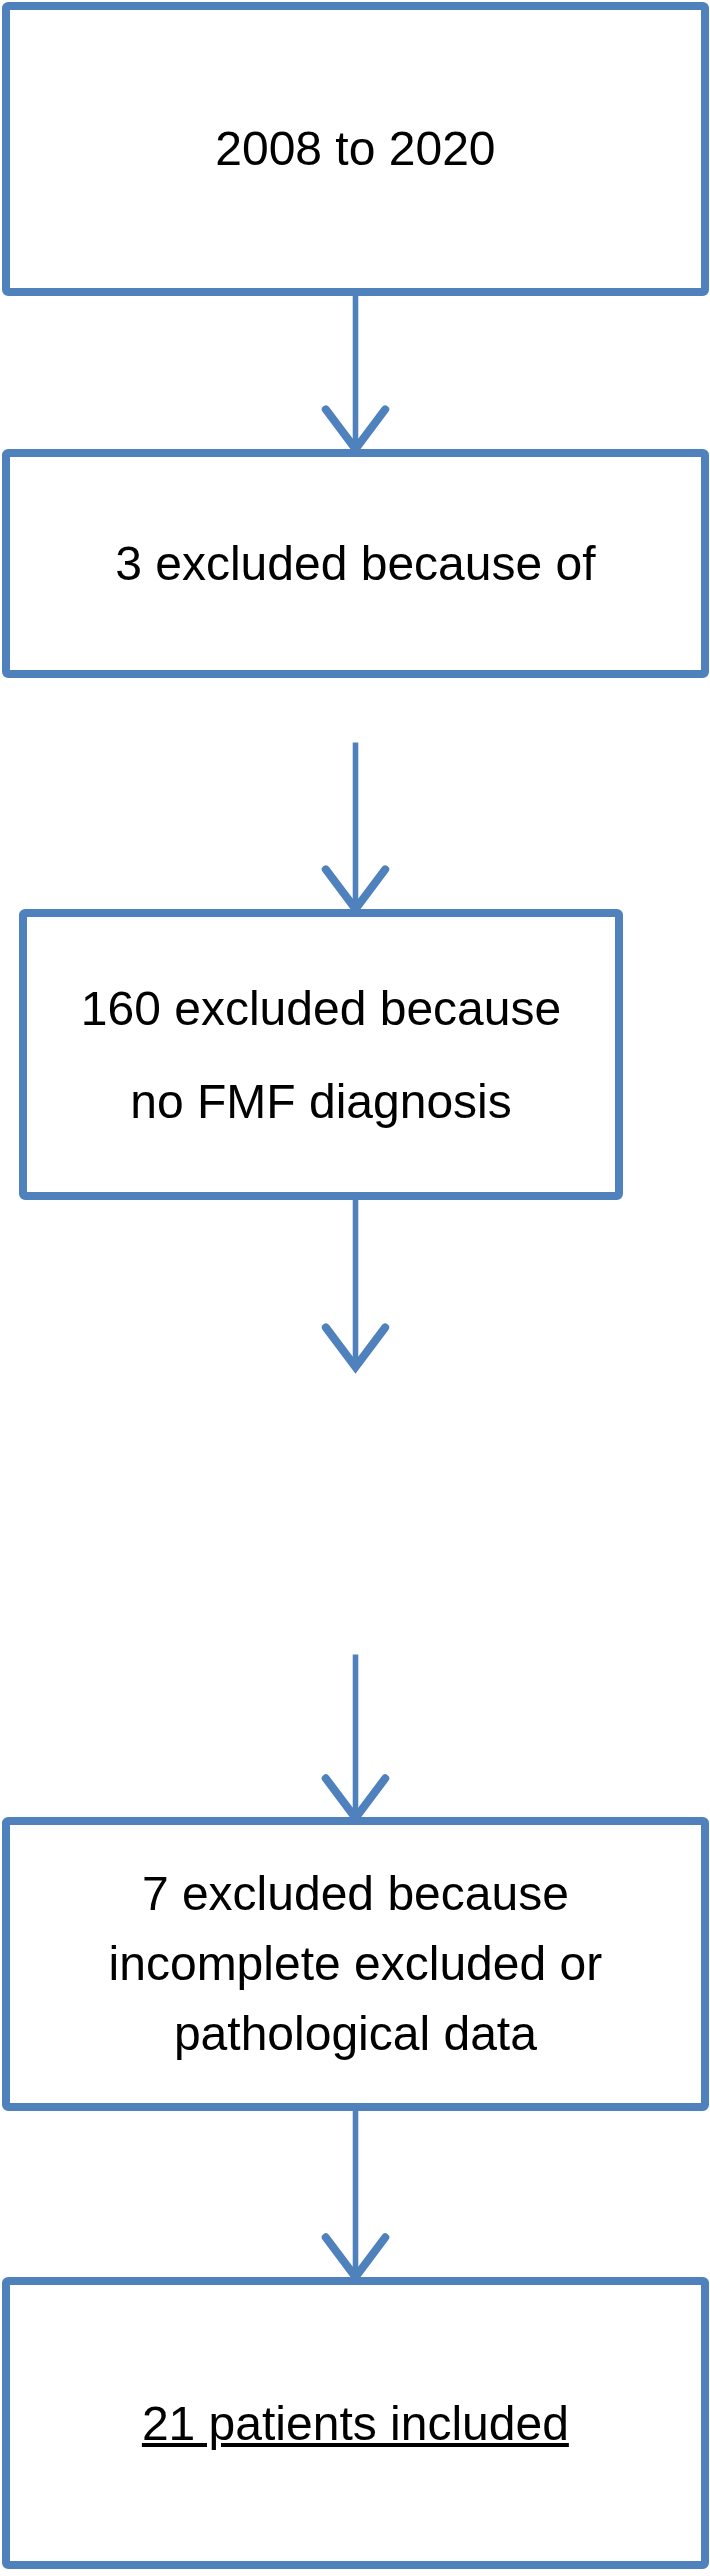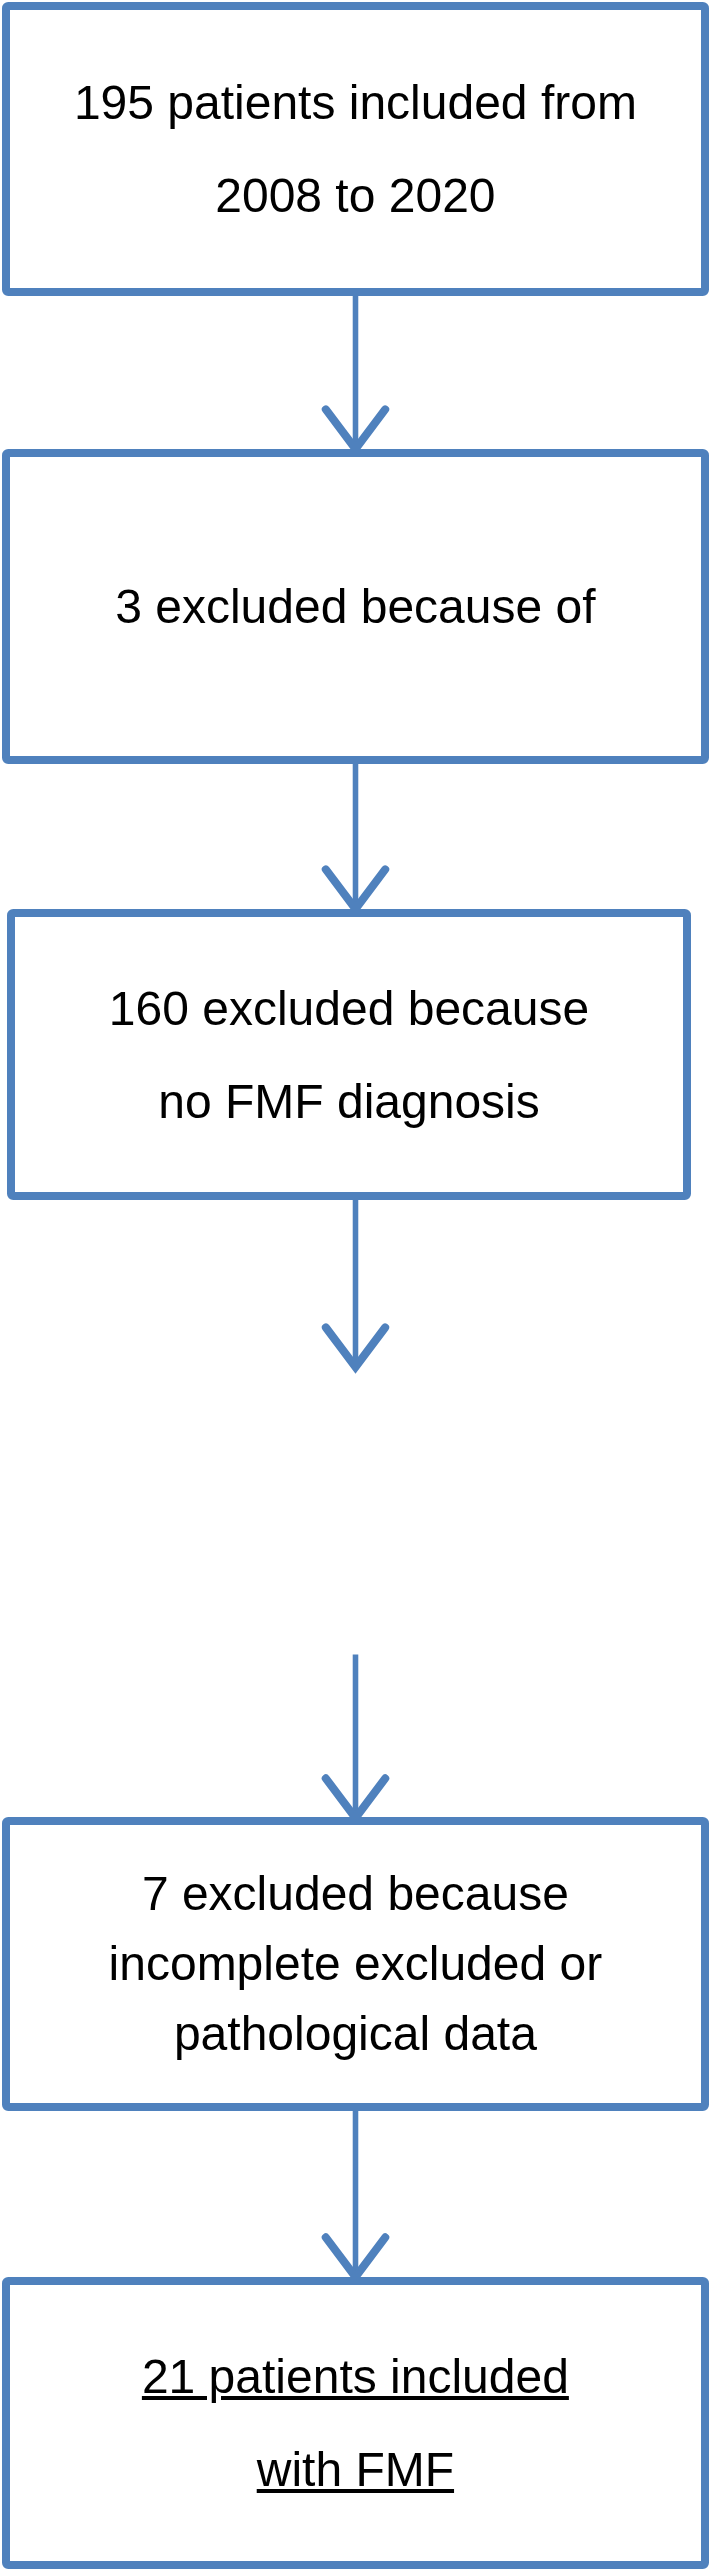--- a/index.html
+++ b/index.html
@@ -57,33 +57,31 @@
     </svg>
     <svg class="arrow" width="87" height="161" viewBox="0 0 140 260" style="left: 312px; top: 1657px;">
       <line x1="70" y1="-4" x2="70" y2="258" stroke="currentColor" stroke-width="9"></line>
       <path d="M 22 196 L 70 260 L 118 196" fill="none" stroke="currentColor" stroke-width="13" stroke-linecap="round" stroke-linejoin="miter"></path>
     </svg>
     <svg class="arrow" width="87" height="166" viewBox="0 0 140 268" style="left: 312px; top: 2111px;">
       <line x1="70" y1="-4" x2="70" y2="266" stroke="currentColor" stroke-width="9"></line>
       <path d="M 22 204 L 70 268 L 118 204" fill="none" stroke="currentColor" stroke-width="13" stroke-linecap="round" stroke-linejoin="miter"></path>
     </svg>
     <section class="box lines-2" style="top: 1.9px; height: 294px; left: 1.9px; width: 707px;">
-      <div class="line">195 patients included from</div>
       <div class="line">2008 to 2020</div>
     </section>
-    <section class="box lines-2" style="top: 449px; height: 315px; left: 1.9px; width: 707px;">
+    <section class="box lines-2" style="top: 449px; height: 229px; left: 1.9px; width: 707px;">
       <div class="line">3 excluded because of</div>
     </section>
-    <section class="box lines-2" style="top: 909px; height: 291px; left: 7px; width: 684px; align-items: center;">
+    <section class="box lines-2" style="top: 909px; height: 291px; left: 19px; width: 604px; align-items: center;">
       <div class="line">160 excluded because</div>
       <div class="line">no FMF diagnosis</div>
     </section>
     <section class="box lines-3" style="top: 1817px; height: 294px; left: 1.9px; width: 707px;">
       <div class="line">7 excluded because</div>
       <div class="line">incomplete excluded or</div>
       <div class="line">pathological data</div>
     </section>
     <section class="box lines-2" style="top: 2277px; height: 292px; left: 1.9px; width: 707px; text-decoration: underline;">
       <div class="line">21 patients included</div>
-      <div class="line">with FMF</div>
     </section>
   </div>
 
 
 </body></html>

